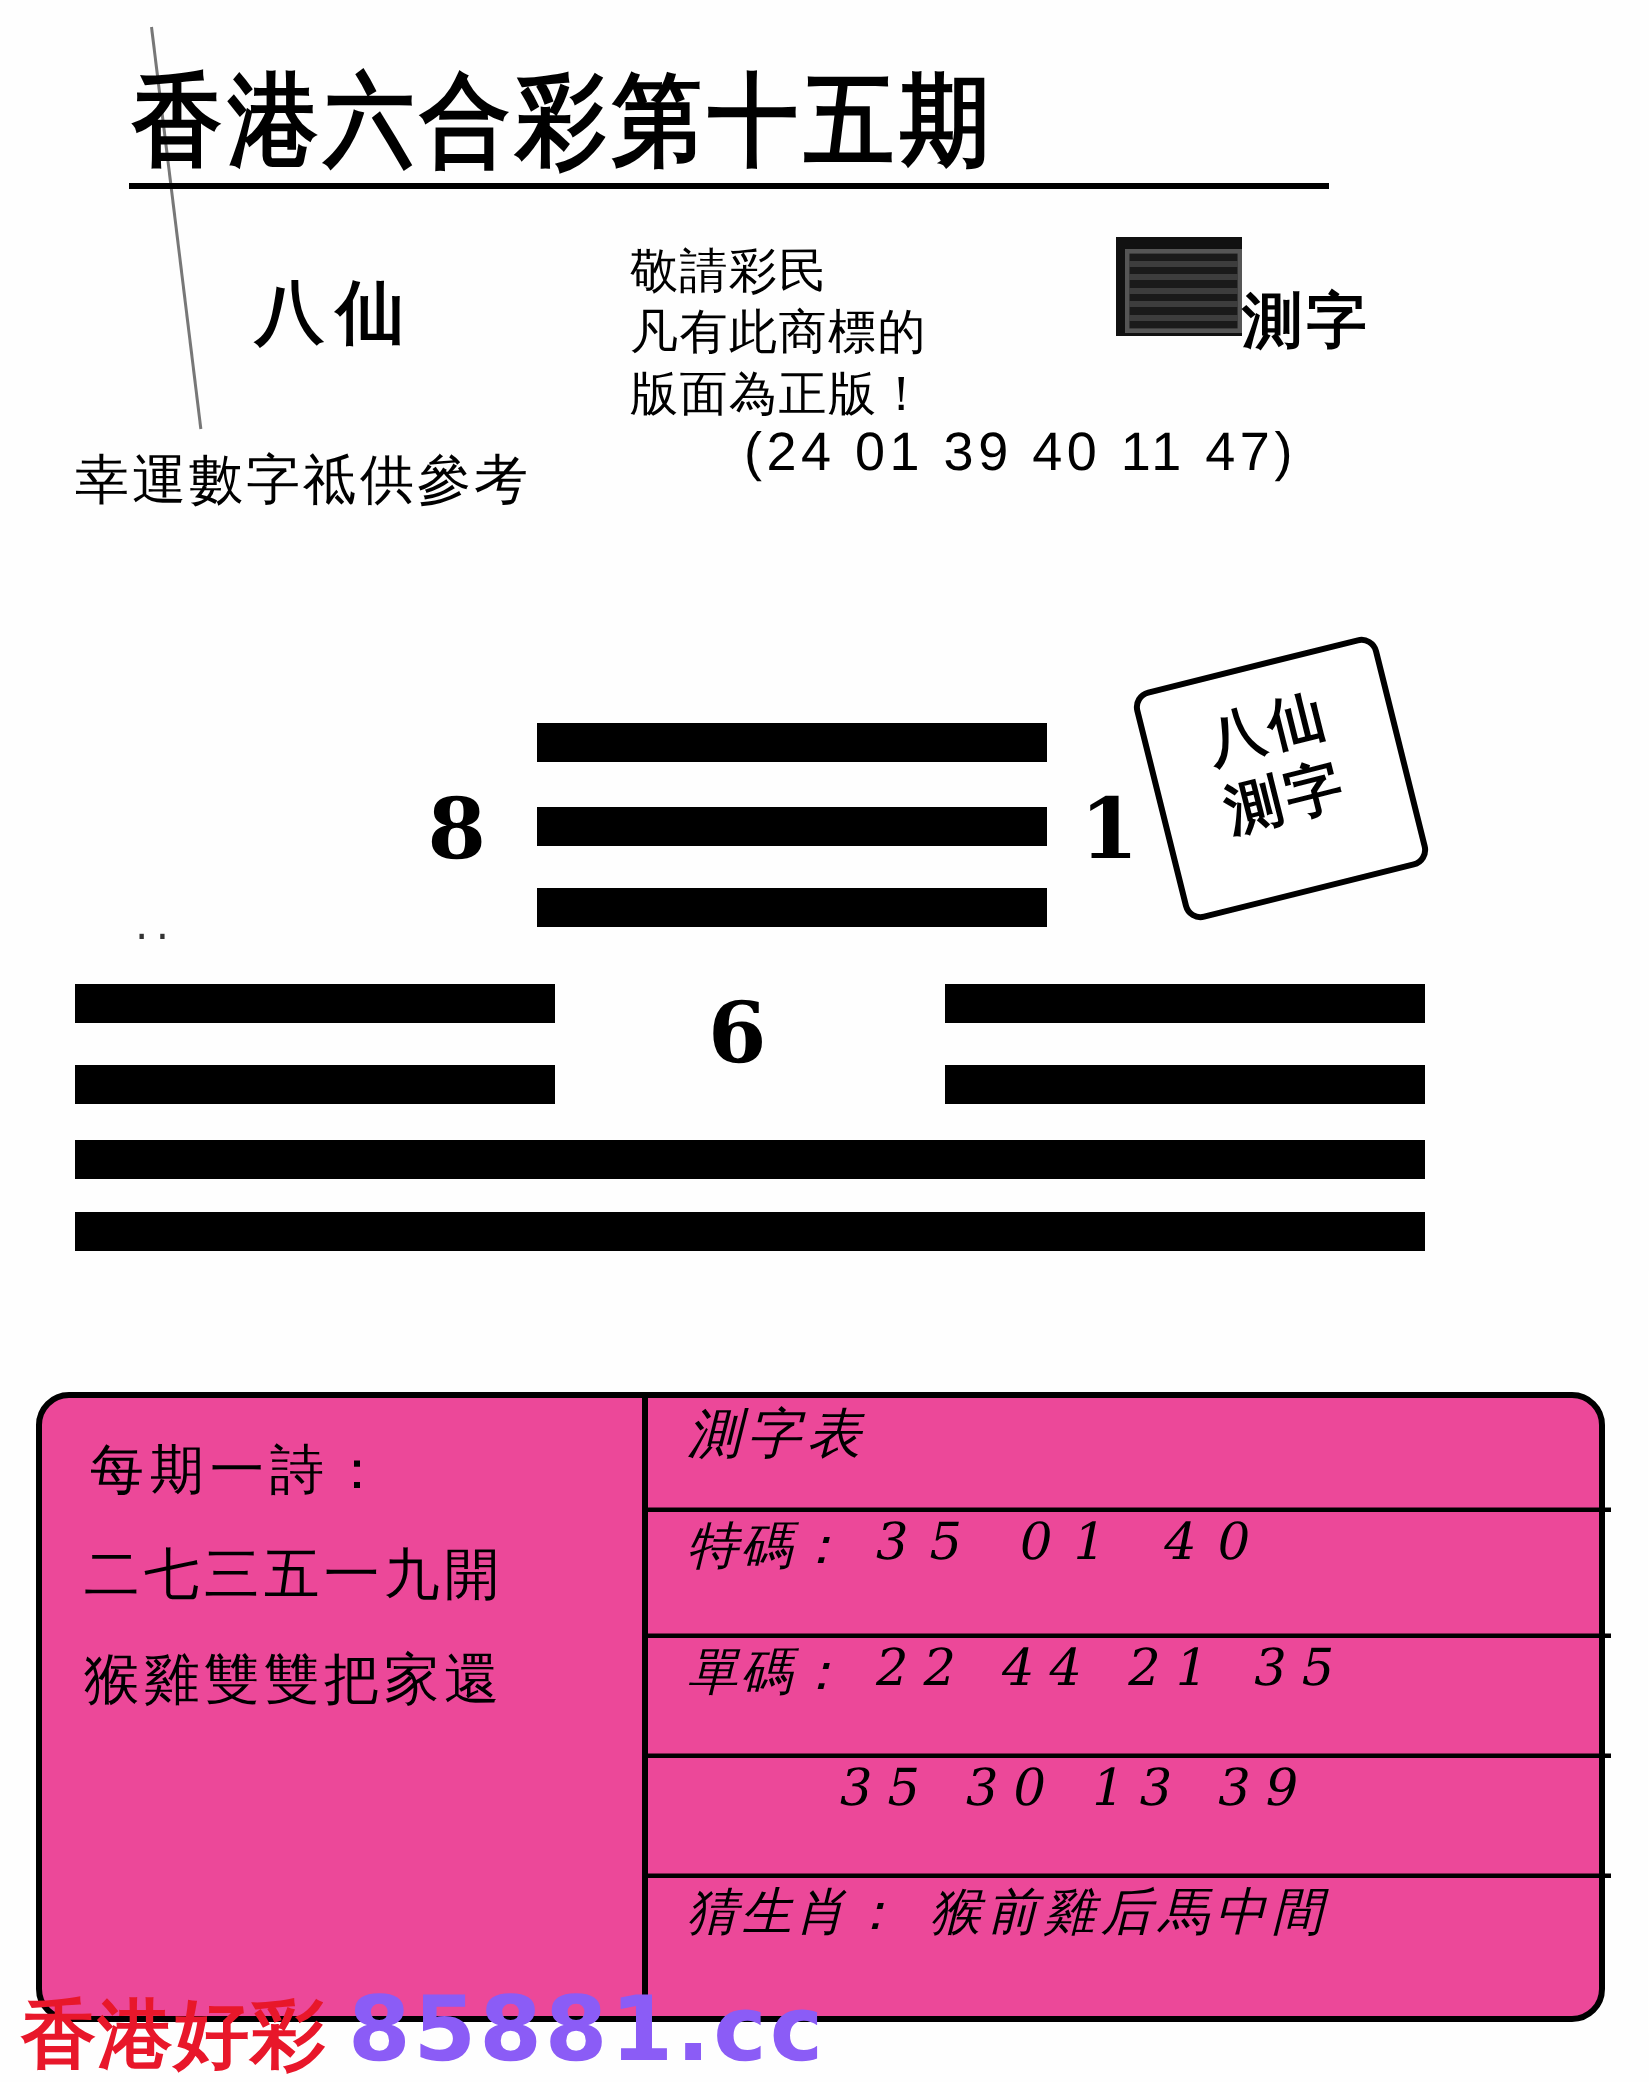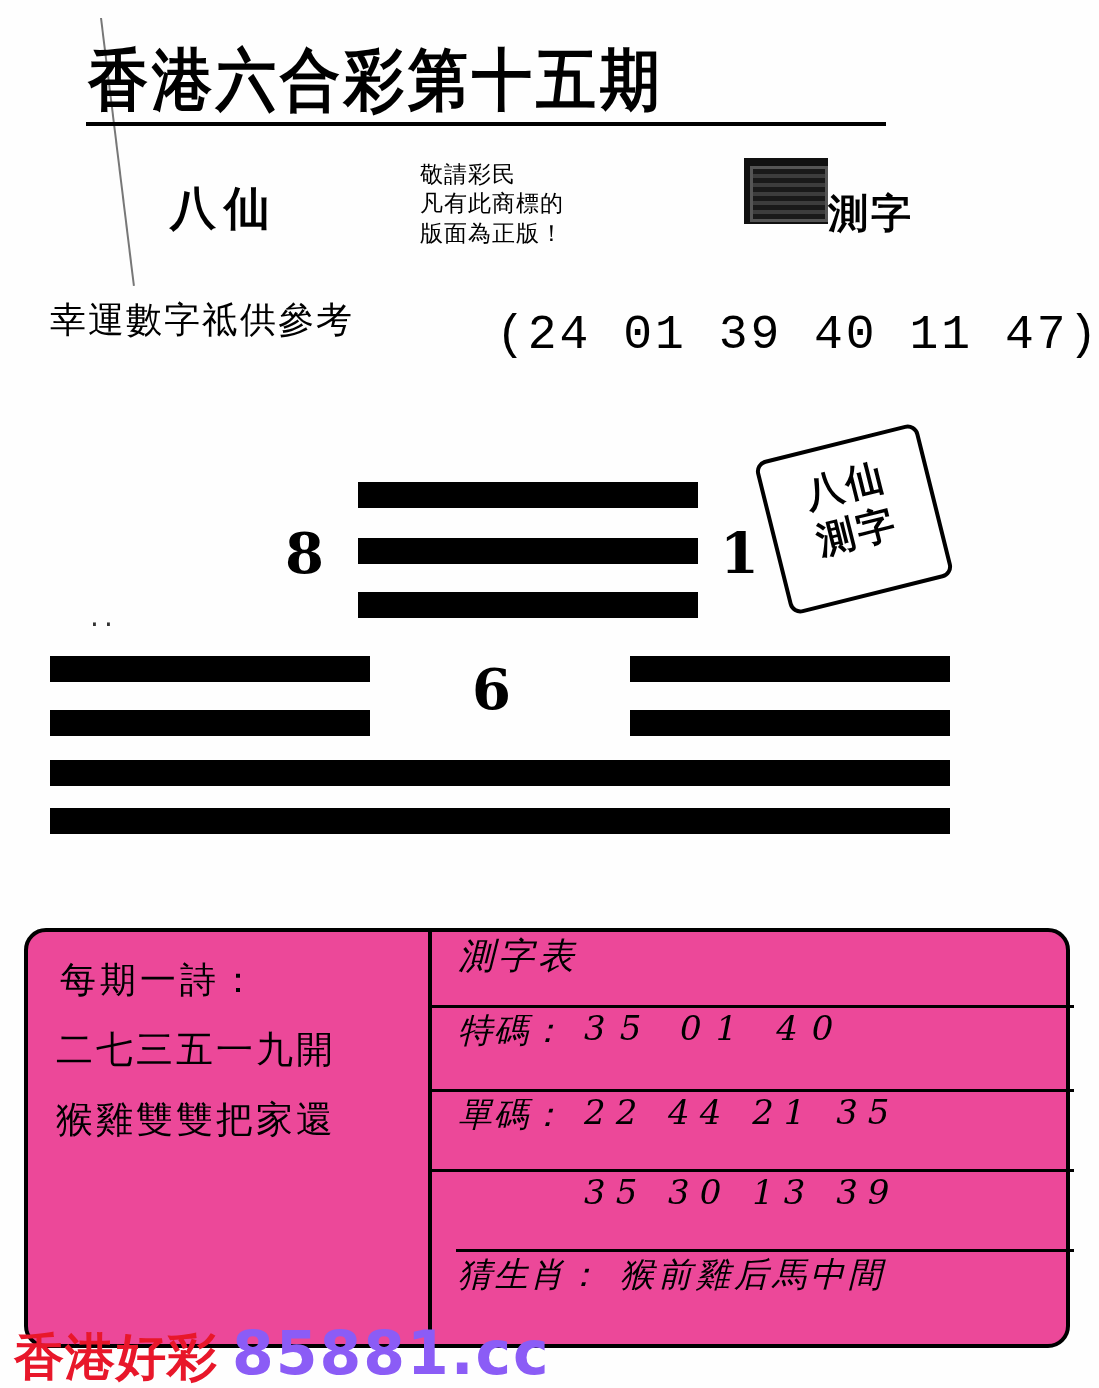--- a/index.html
+++ b/index.html
@@ -49,21 +49,21 @@
     font-family: "DejaVu Serif", serif;
     font-size: 46px;
     font-weight: 700;
     letter-spacing: 8px;
   }
   .notice {
     position: absolute;
     left: 420px;
     top: 160px;
     font-family: "DejaVu Serif", serif;
-    font-size: 23px;
+    font-size: 32px;
     line-height: 1.28;
     letter-spacing: 1px;
   }
   .stamp {
     position: absolute;
     left: 744px;
     top: 158px;
     width: 84px;
     height: 66px;
     background: #111;
@@ -93,23 +93,23 @@
     position: absolute;
     left: 50px;
     top: 296px;
     font-family: Liberation Sans, sans-serif;
     font-size: 36px;
     letter-spacing: 2px;
   }
   .lucky-nums {
     position: absolute;
     left: 496px;
-    top: 308px;
-    font-family: Liberation Mono, monospace;
-    font-size: 48px;
+    top: 280px;
+    font-family: Liberation Sans, sans-serif;
+    font-size: 36px;
     letter-spacing: 3px;
     white-space: nowrap;
   }
   .diag-line {
     position: absolute;
     left: 100px;
     top: 18px;
     width: 2px;
     height: 270px;
     background: #777;
@@ -220,21 +220,21 @@
     border-bottom: 3px solid #000;
     display: flex;
     align-items: flex-start;
     padding-left: 26px;
     font-family: "DejaVu Serif", serif;
     font-style: italic;
   }
   .rrow.r1 { height: 76px; font-size: 36px; letter-spacing: 4px; }
   .rrow.r2 { height: 84px; font-size: 34px; }
   .rrow.r3 { height: 80px; font-size: 34px; }
-  .rrow.r4 { height: 80px; font-size: 34px; padding-left: 110px; margin-left: 24px; }
+  .rrow.r4 { height: 80px; font-size: 34px; padding-left: 110px; }
   .rrow.r5 { height: 96px; font-size: 34px; border-bottom: none; letter-spacing: 2px; }
   .rlabel { white-space: nowrap; letter-spacing: 2px; }
   .rnums { margin-left: 18px; letter-spacing: 10px; white-space: nowrap; }
   .rnums.wide { letter-spacing: 14px; }
 
   
   .footer {
     position: absolute;
     left: 14px;
     top: 1318px;

